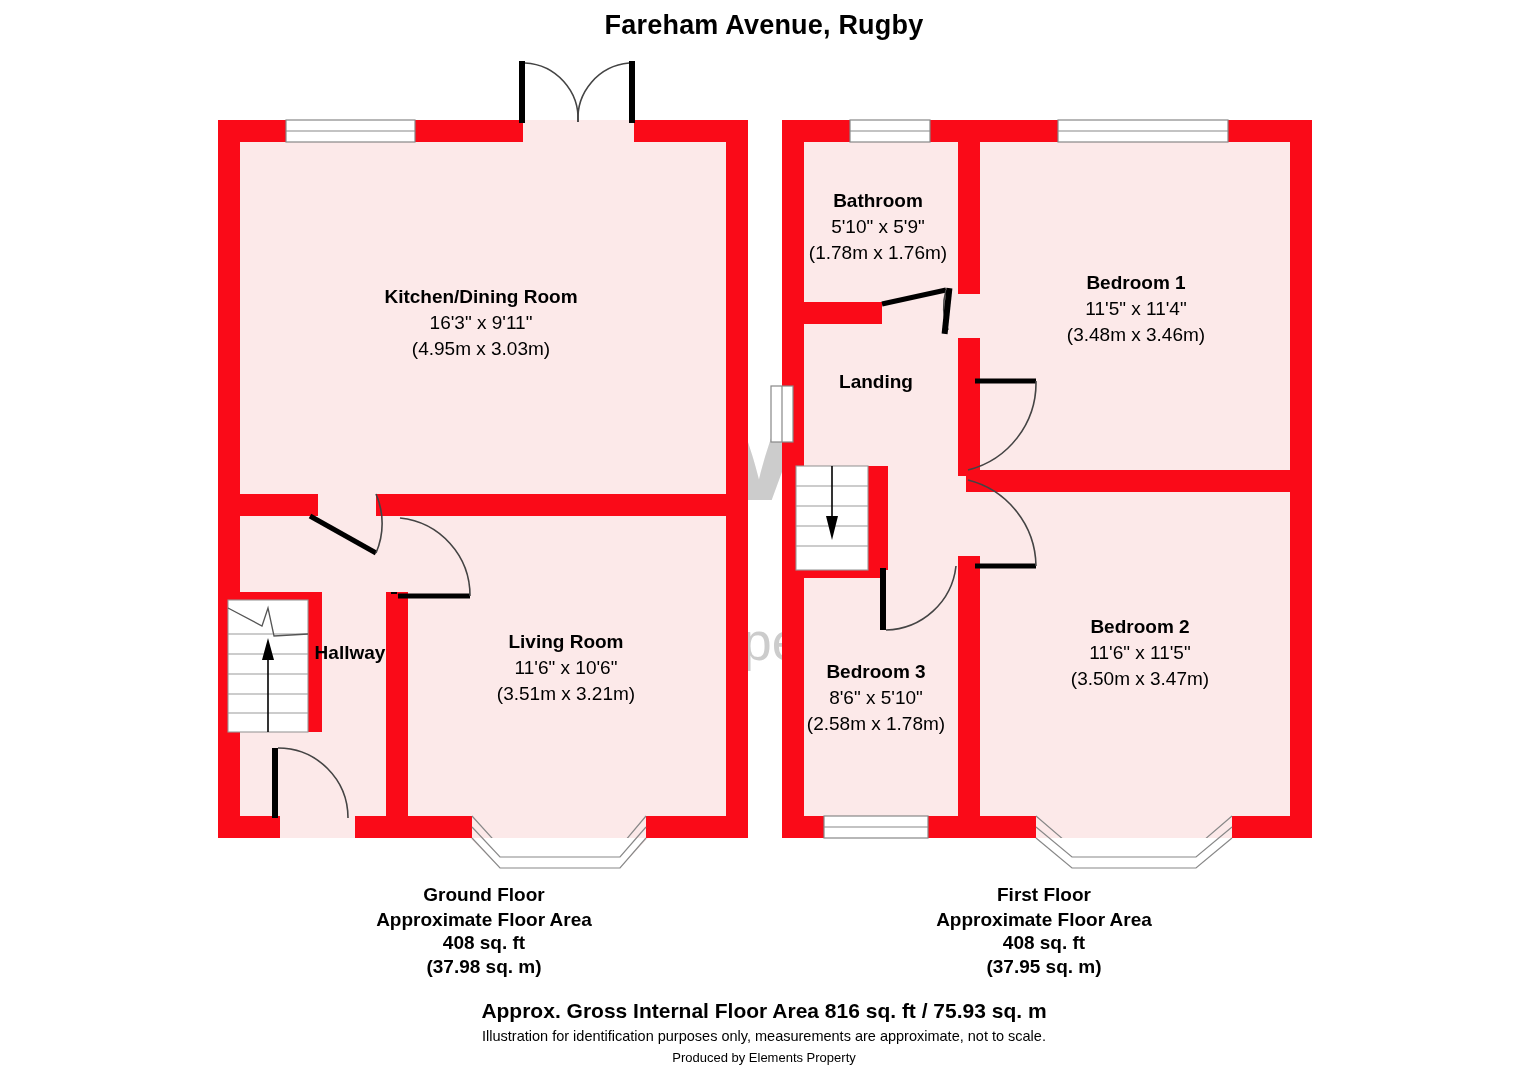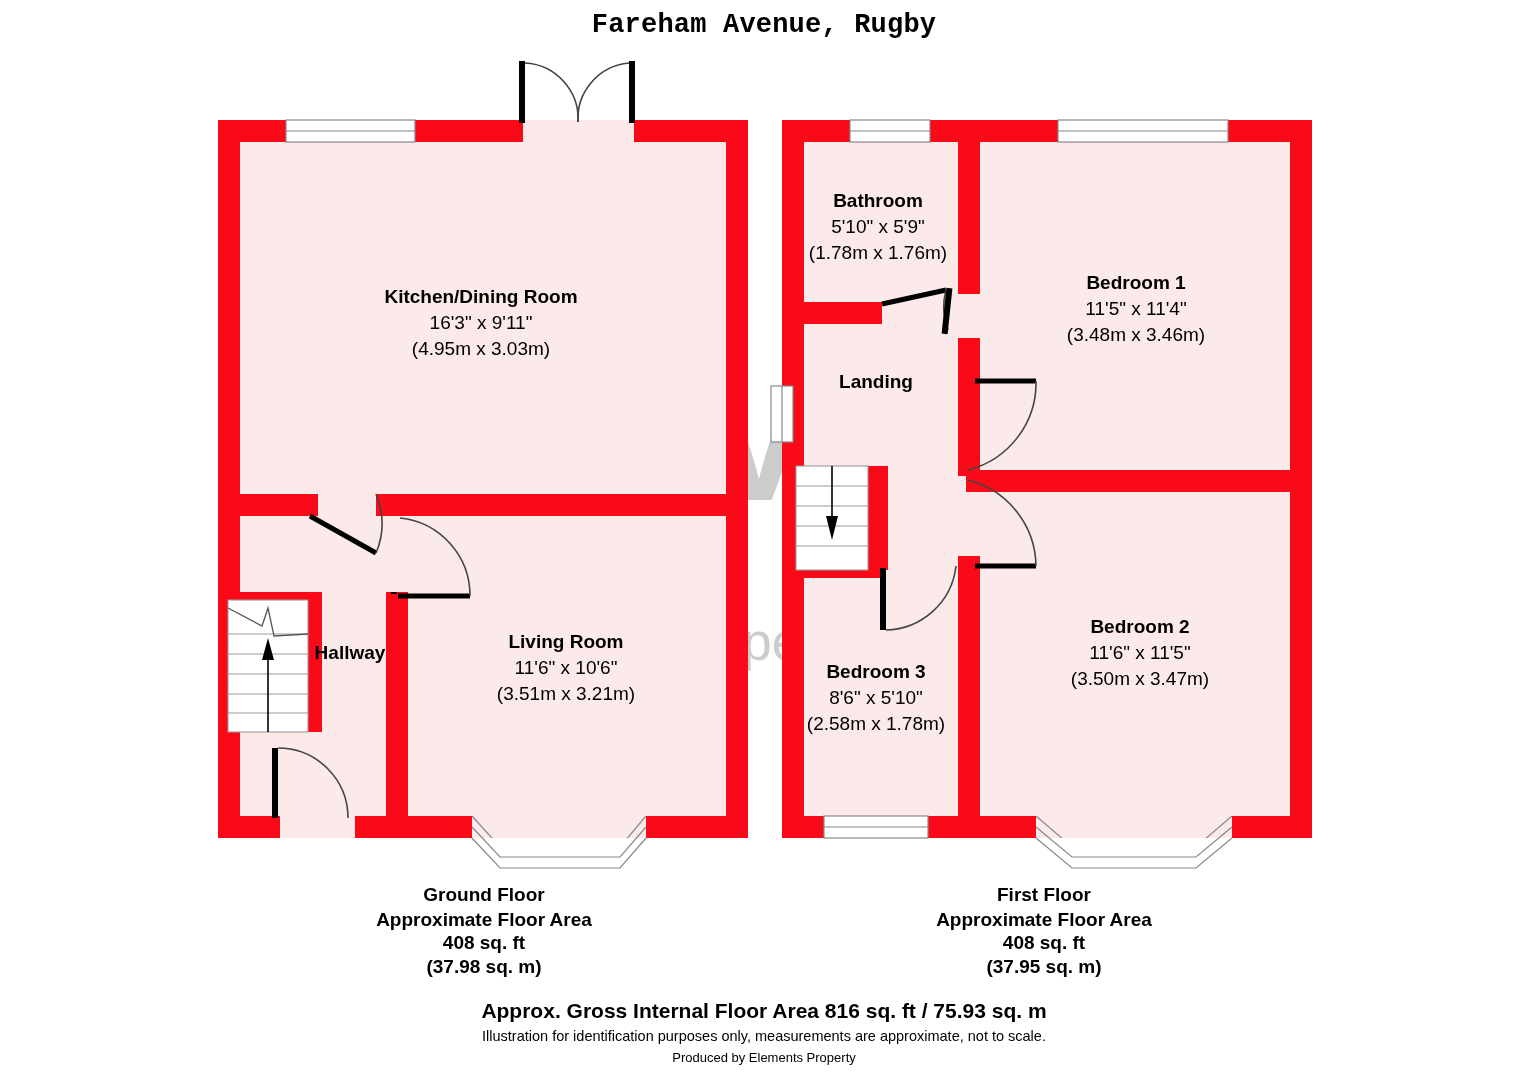--- a/index.html
+++ b/index.html
@@ -19,21 +19,20 @@
   #plan-title {
     position: absolute;
     top: 10px;
     left: 0;
     width: 1528px;
     text-align: center;
     font-size: 27px;
     font-weight: bold;
     color: #000000;
     letter-spacing: 0.2px;
-    font-family: Liberation Mono, monospace;
   }
   svg#floorplan {
     position: absolute;
     top: 0; left: 0;
     width: 1528px;
     height: 1080px;
   }
   .lbl-title { font-family: "Liberation Sans", sans-serif; font-size: 19px; font-weight: bold; fill: #000; text-anchor: middle; }
   .lbl-dim   { font-family: "Liberation Sans", sans-serif; font-size: 19px; font-weight: normal; fill: #000; text-anchor: middle; }
   .foot-b    { font-family: "Liberation Sans", sans-serif; font-size: 19px; font-weight: bold; fill: #000; text-anchor: middle; }

